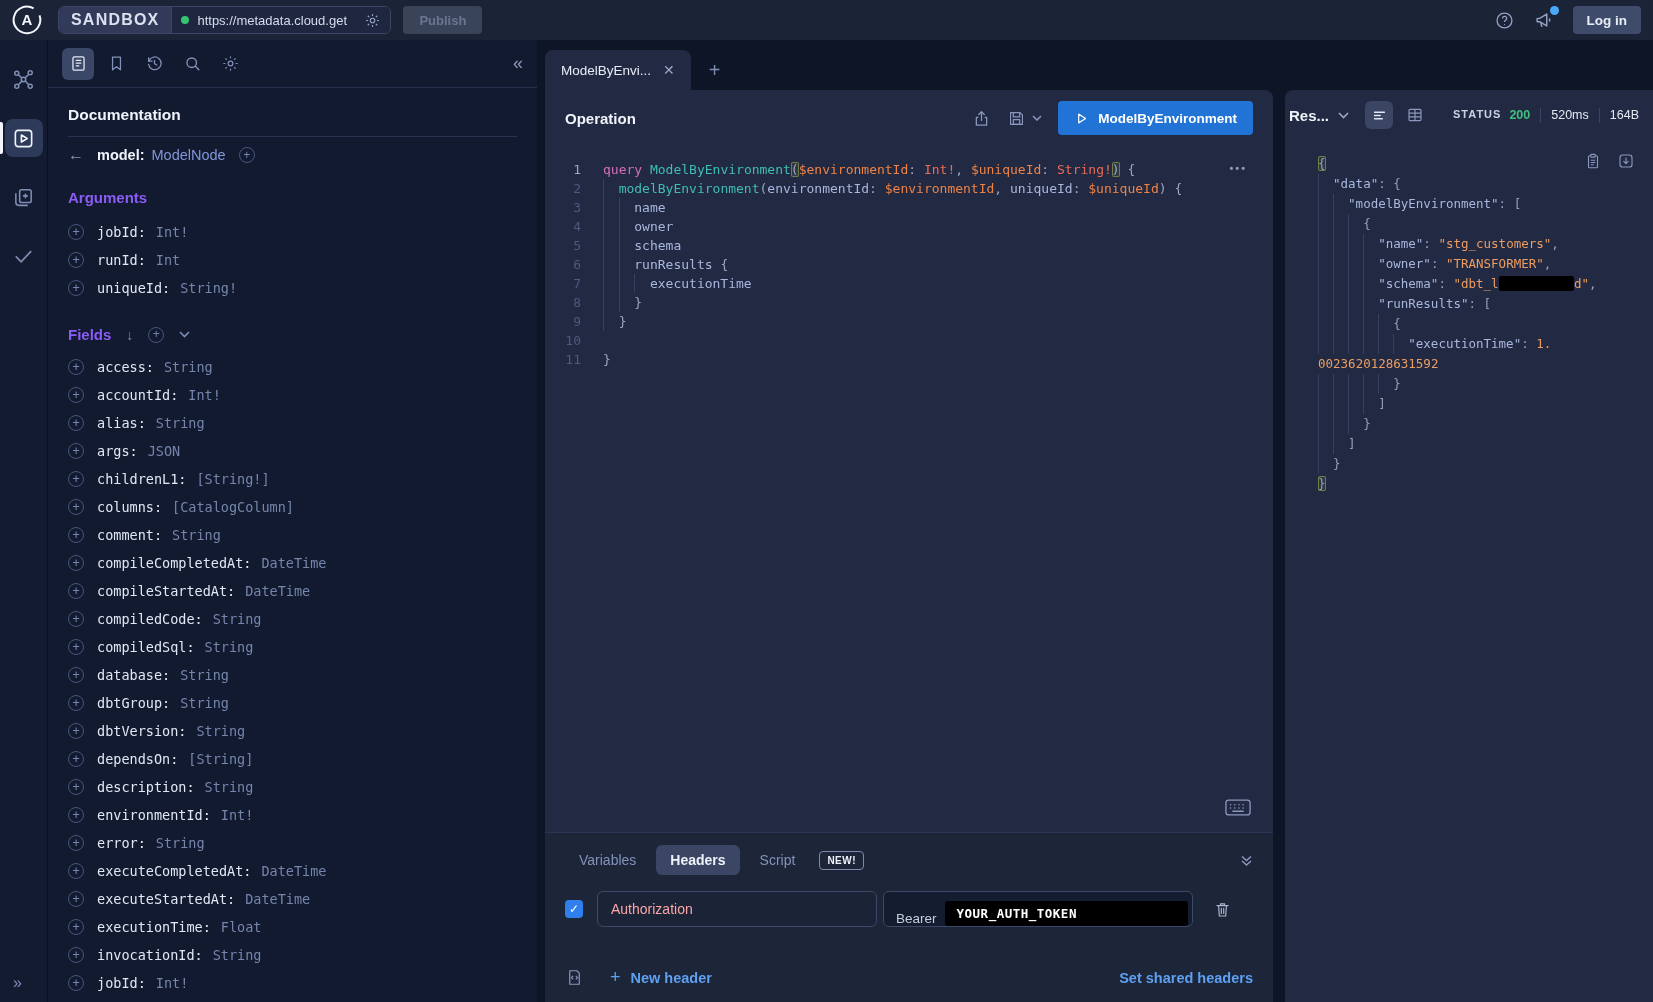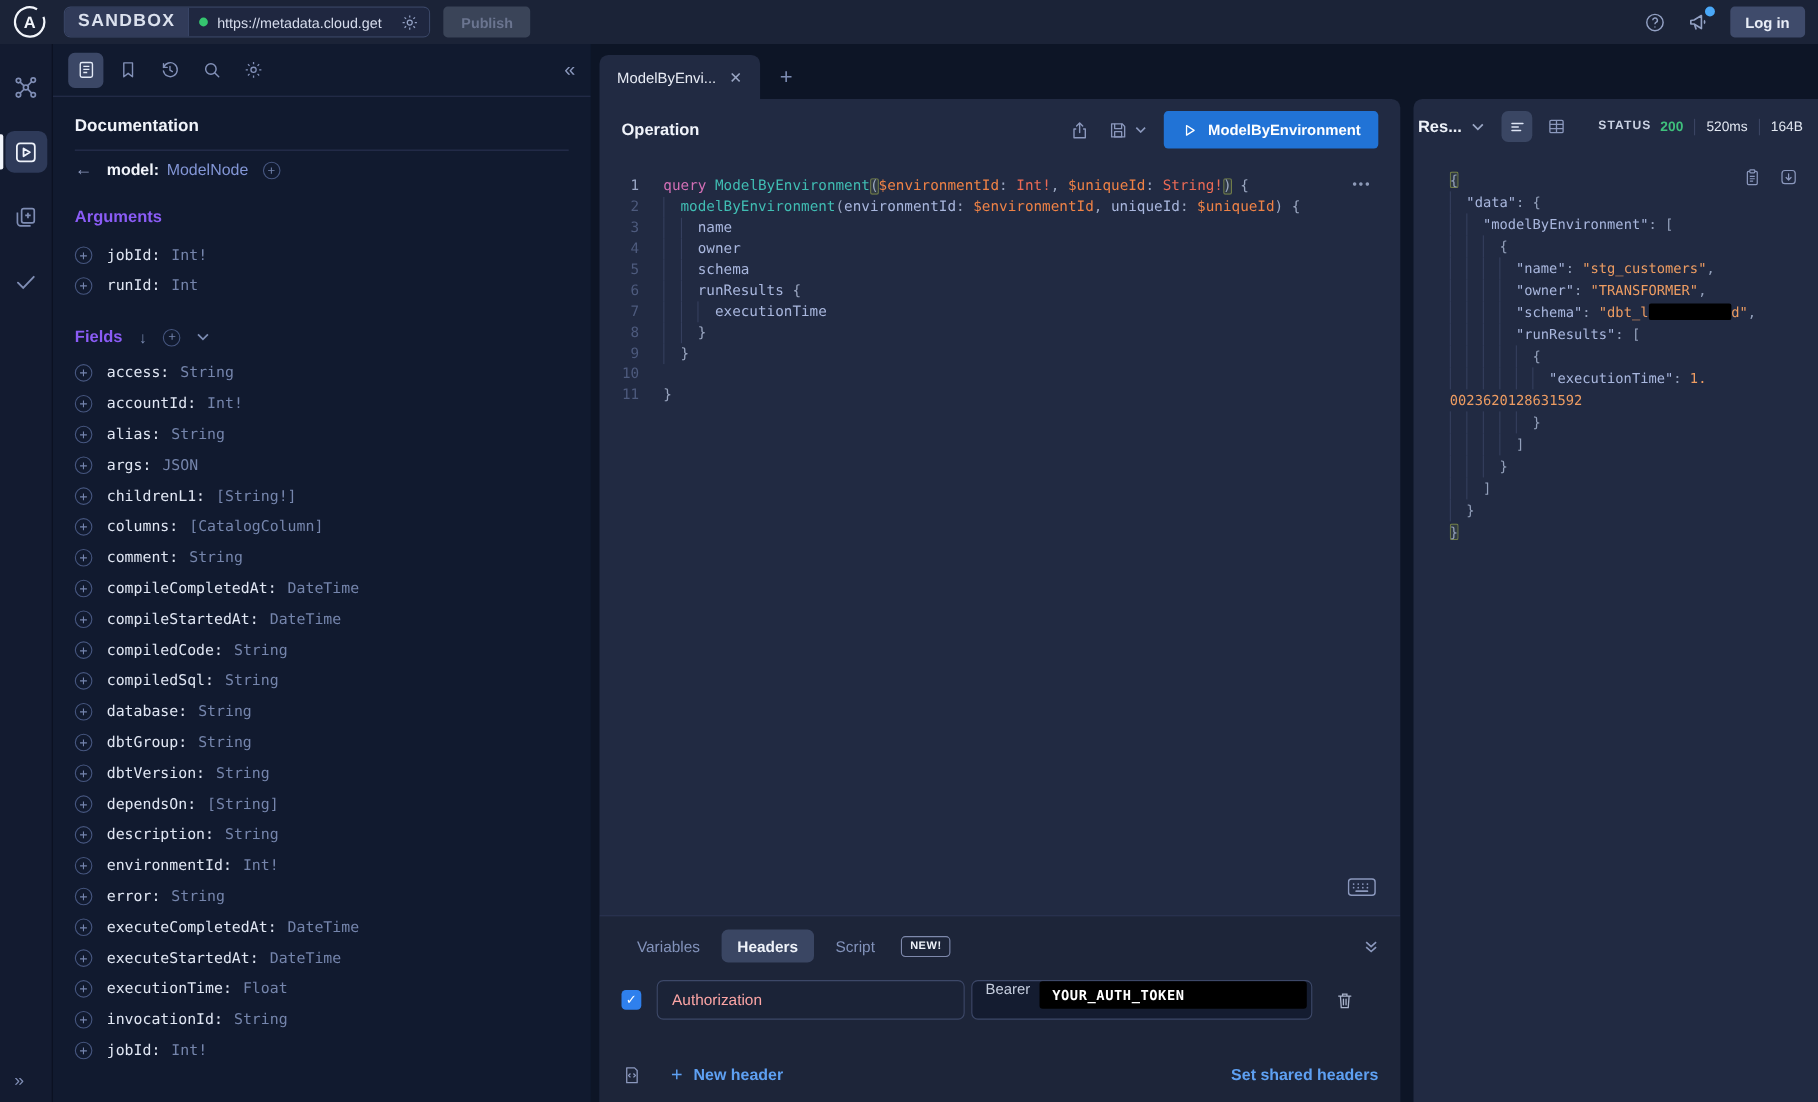--- a/index.html
+++ b/index.html
@@ -101,21 +101,21 @@
   .btab.active { background:#3a4663; color:#eef2f9; font-weight:bold; }
   .new-badge { margin-left:4px; border:1px solid #7e89ac; border-radius:4px; padding:3px 7px;
     font-size:10px; font-weight:bold; color:#eef1f8; letter-spacing:.5px; }
   .bp-collapse { margin-left:auto; color:#8b98bd; display:flex; flex-direction:column; gap:-2px; cursor:pointer; }
   .bp-row { height:48px; display:flex; align-items:center; margin-top:4px; }
   .chk { width:18px; height:18px; border-radius:4px; background:#2f80ed; color:#fff;
     display:flex; align-items:center; justify-content:center; font-size:12px; margin-right:14px; cursor:pointer; }
   .key-input { width:280px; height:36px; background:#1b2337; border:1px solid #3d4868; border-radius:6px;
     color:#fca5a5; font-size:14px; padding:16px 13px; font-family:"Liberation Sans", sans-serif; }
   .val-box { width:310px; height:36px; margin-left:6px; background:#141c30; border:1px solid #3d4868;
-    border-radius:6px; display:flex; align-items:flex-start; padding:0 4px 0 12px; gap:8px; cursor:text; }
+    border-radius:6px; display:flex; align-items:flex-end; padding:0 4px 0 12px; gap:8px; cursor:text; }
   .val-prefix { font-size:13.5px; color:#c6cede; }
   .token-pill { background:#000; border-radius:3px; padding:5px 12px; color:#fff; flex:1;
     font-family:"DejaVu Sans Mono", monospace; font-size:12.5px; font-weight:bold; letter-spacing:.5px; }
   .trash-btn { margin-left:20px; color:#aab4cc; display:flex; cursor:pointer; }
   .bp-footer { margin-top:auto; margin-bottom:14px; display:flex; align-items:center; }
   .script-icon { color:#8b98bd; display:flex; cursor:pointer; }
   .nh-plus { margin-left:26px; color:#5ea0f2; font-size:18px; font-weight:normal; cursor:pointer; }
   .nh-label { margin-left:10px; color:#5ea0f2; font-size:14.5px; font-weight:bold; cursor:pointer; }
   .shared-link { margin-left:auto; color:#5ea0f2; font-size:14.5px; font-weight:bold; cursor:pointer; }
 
@@ -272,20 +272,25 @@
             <span class="fname">jobId:</span>
             <span class="ftype">Int!</span>
           </div>
 
           <div class="doc-item">
             <span class="plus-circle"></span>
             <span class="fname">runId:</span>
             <span class="ftype">Int</span>
           </div>
 
+          <div class="doc-item">
+            <span class="plus-circle"></span>
+            <span class="fname">uniqueId:</span>
+            <span class="ftype">String!</span>
+          </div>
         </div>
       <div class="fields-head">
         <span class="sec-title" style="margin:0">Fields</span>
         <span class="fh-sort">↓</span>
         <span class="plus-circle"></span>
         <span class="fh-chev">
           <svg width="11" height="7" viewBox="0 0 11 7" fill="none" stroke="currentColor" stroke-width="1.6">
               <path d="M1 1l4.5 4.5L10 1"></path>
             </svg>
         </span>

